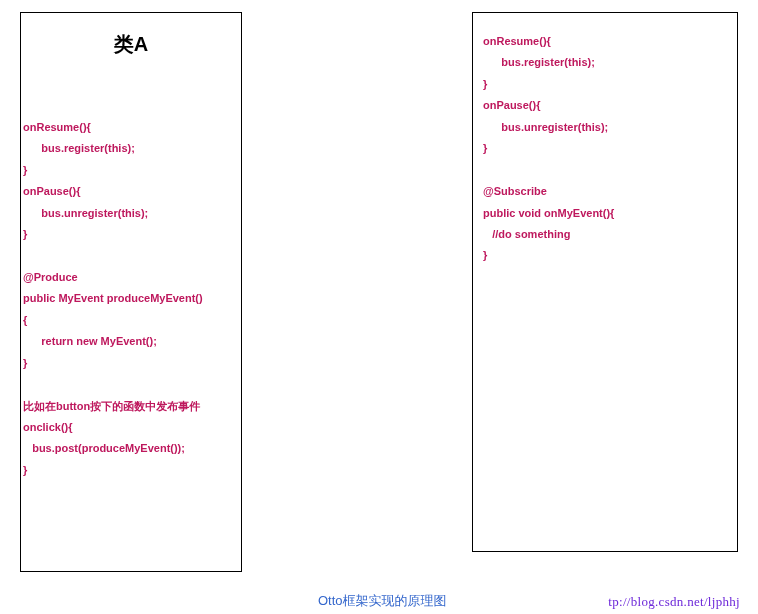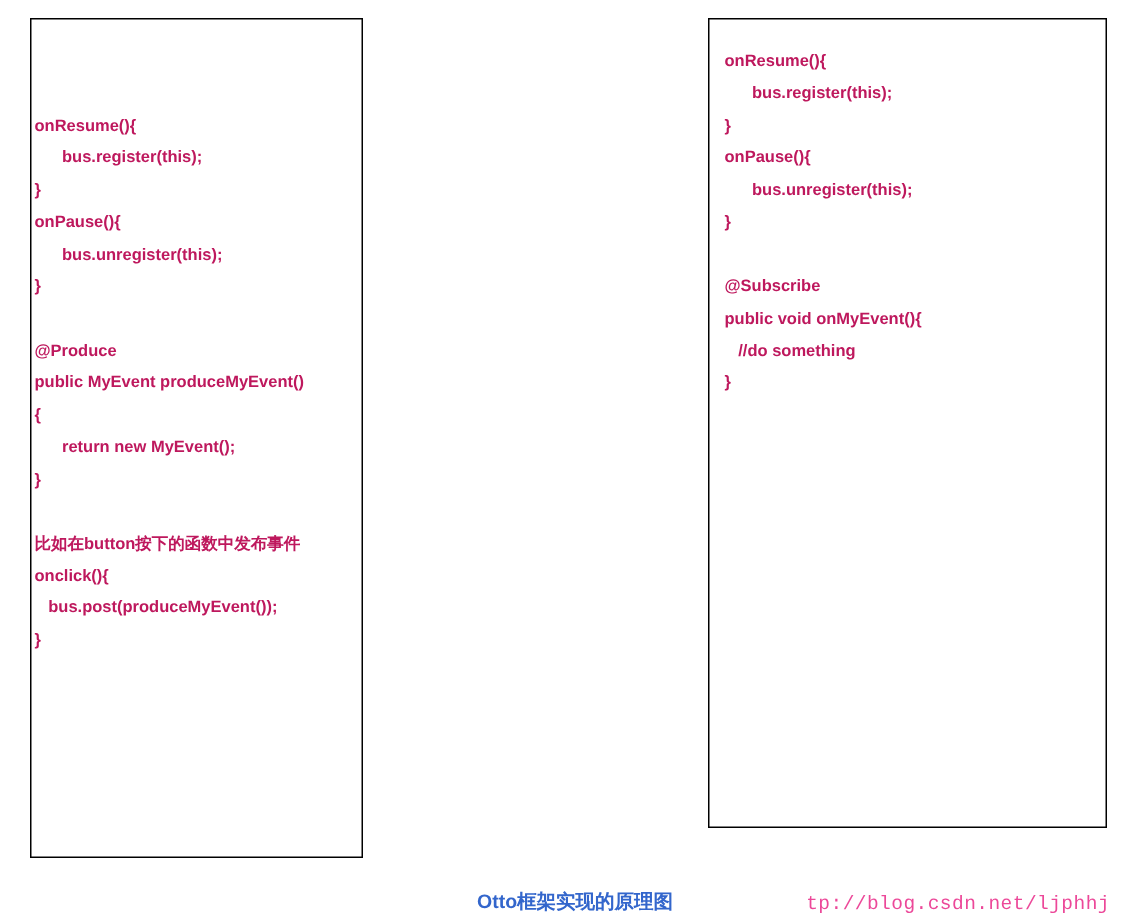--- a/index.html
+++ b/index.html
@@ -50,38 +50,39 @@
     .box-a .code-inner {
       position: relative;
       left: -8px;
       width: 300px;
     }
     .caption {
       position: absolute;
       bottom: 4px;
       left: 318px;
       font-size: 13px;
-      font-weight: bold;
+      font-weight: normal;
       color: #3366cc;
     }
     .watermark {
       position: absolute;
       bottom: 4px;
       right: 18px;
       font-size: 13px;
-      color: #ec4899;
-      font-family: Liberation Mono, monospace;
+      color: #6d28d9;
+      font-family: Liberation Serif, serif;
       letter-spacing: 0.3px;
     }
   </style>
 </head>
 <body>
 
 <div class="container">
   <div class="class-box box-a">
+    <div class="class-title">类A</div>
     <div class="code-content">
       <div class="code-inner">onResume(){
       bus.register(this);
 }
 onPause(){
       bus.unregister(this);
 }
 
 @Produce
 public MyEvent produceMyEvent()

